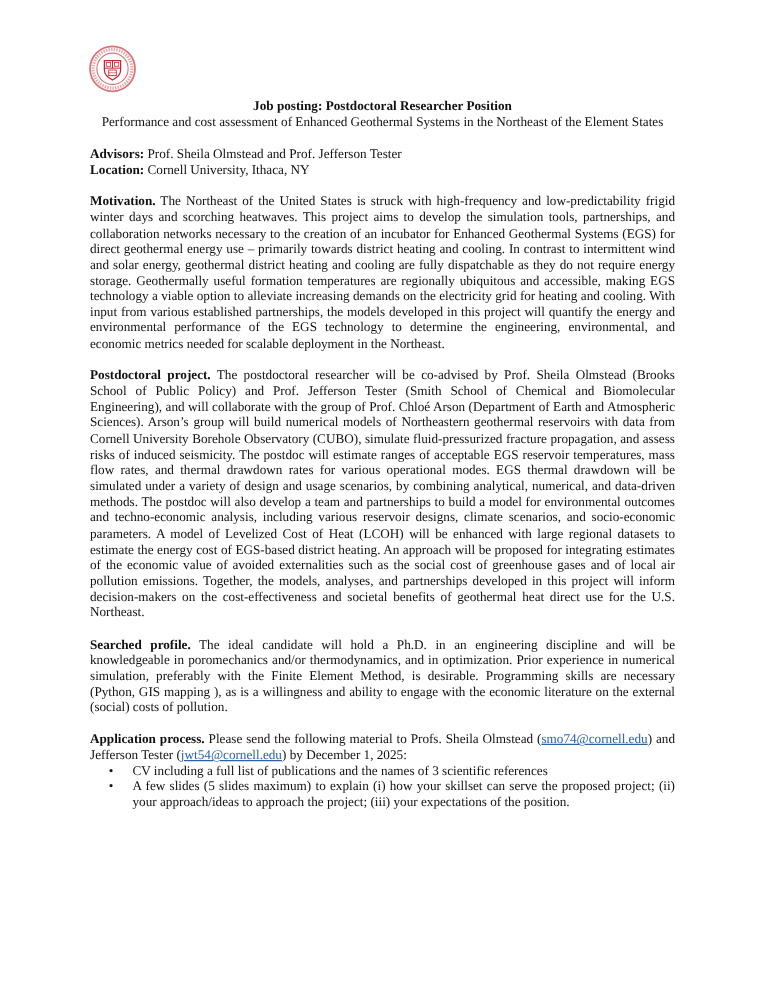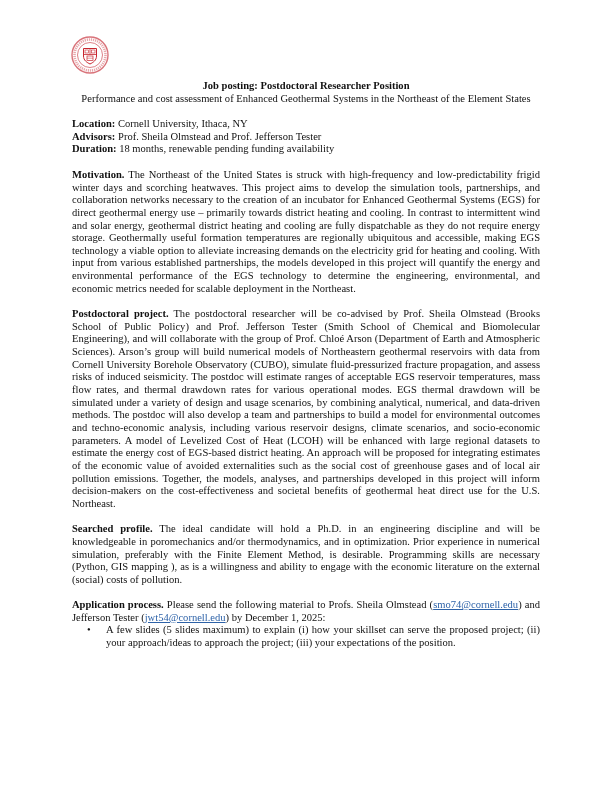--- a/index.html
+++ b/index.html
@@ -47,30 +47,30 @@
       <rect x="16" y="20" width="6" height="4.5" fill="none" stroke="#c8262f" stroke-width="0.7"></rect>
       <line x1="16" y1="22.2" x2="22" y2="22.2" stroke="#c8262f" stroke-width="0.5"></line>
     </svg>
   </div>
 
   <div class="content">
     <p class="title">Job posting: Postdoctoral Researcher Position</p>
     <p class="subtitle">Performance and cost assessment of Enhanced Geothermal Systems in the Northeast of the Element States</p>
 
     <div class="meta">
+      <p><span class="b">Advisors:</span><span> Prof. Sheila Olmstead and Prof. Jefferson Tester</span></p>
       <p><span class="b">Location:</span><span> Cornell University, Ithaca, NY</span></p>
-      <p><span class="b">Advisors:</span><span> Prof. Sheila Olmstead and Prof. Jefferson Tester</span></p>
-      <p><span class="b">Duration:</span><span> 18 months, renewable pending funding availability</span></p>
     </div>
 
     <p class="para"><span class="b">Motivation.</span><span> The Northeast of the United States is struck with high-frequency and low-predictability frigid winter days and scorching heatwaves. This project aims to develop the simulation tools, partnerships, and collaboration networks necessary to the creation of an incubator for Enhanced Geothermal Systems (EGS) for direct geothermal energy use – primarily towards district heating and cooling. In contrast to intermittent wind and solar energy, geothermal district heating and cooling are fully dispatchable as they do not require energy storage. Geothermally useful formation temperatures are regionally ubiquitous and accessible, making EGS technology a viable option to alleviate increasing demands on the electricity grid for heating and cooling. With input from various established partnerships, the models developed in this project will quantify the energy and environmental performance of the EGS technology to determine the engineering, environmental, and economic metrics needed for scalable deployment in the Northeast.</span></p>
 
     <p class="para"><span class="b">Postdoctoral project.</span><span> The postdoctoral researcher will be co-advised by Prof. Sheila Olmstead (Brooks School of Public Policy) and Prof. Jefferson Tester (Smith School of Chemical and Biomolecular Engineering), and will collaborate with the group of Prof. Chloé Arson (Department of Earth and Atmospheric Sciences). Arson’s group will build numerical models of Northeastern geothermal reservoirs with data from Cornell University Borehole Observatory (CUBO), simulate fluid-pressurized fracture propagation, and assess risks of induced seismicity. The postdoc will estimate ranges of acceptable EGS reservoir temperatures, mass flow rates, and thermal drawdown rates for various operational modes. EGS thermal drawdown will be simulated under a variety of design and usage scenarios, by combining analytical, numerical, and data-driven methods. The postdoc will also develop a team and partnerships to build a model for environmental outcomes and techno-economic analysis, including various reservoir designs, climate scenarios, and socio-economic parameters. A model of Levelized Cost of Heat (LCOH) will be enhanced with large regional datasets to estimate the energy cost of EGS-based district heating. An approach will be proposed for integrating estimates of the economic value of avoided externalities such as the social cost of greenhouse gases and of local air pollution emissions. Together, the models, analyses, and partnerships developed in this project will inform decision-makers on the cost-effectiveness and societal benefits of geothermal heat direct use for the U.S. Northeast.</span></p>
 
     <p class="para"><span class="b">Searched profile.</span><span> The ideal candidate will hold a Ph.D. in an engineering discipline and will be knowledgeable in poromechanics and/or thermodynamics, and in optimization. Prior experience in numerical simulation, preferably with the Finite Element Method, is desirable. Programming skills are necessary (Python, GIS mapping ), as is a willingness and ability to engage with the economic literature on the external (social) costs of pollution.</span></p>
 
     <p class="para"><span class="b">Application process.</span><span> Please send the following material to Profs. Sheila Olmstead (</span><a class="link" href="mailto:smo74@cornell.edu">smo74@cornell.edu</a><span>) and Jefferson Tester (</span><a class="link" href="mailto:jwt54@cornell.edu">jwt54@cornell.edu</a><span>) by December 1, 2025:</span></p>
 
     <ul class="bullets">
+      <li>CV including a full list of publications and the names of 3 scientific references</li>
       <li>A few slides (5 slides maximum) to explain (i) how your skillset can serve the proposed project; (ii) your approach/ideas to approach the project; (iii) your expectations of the position.</li>
     </ul>
   </div>
 </div>
 
 </body></html>

